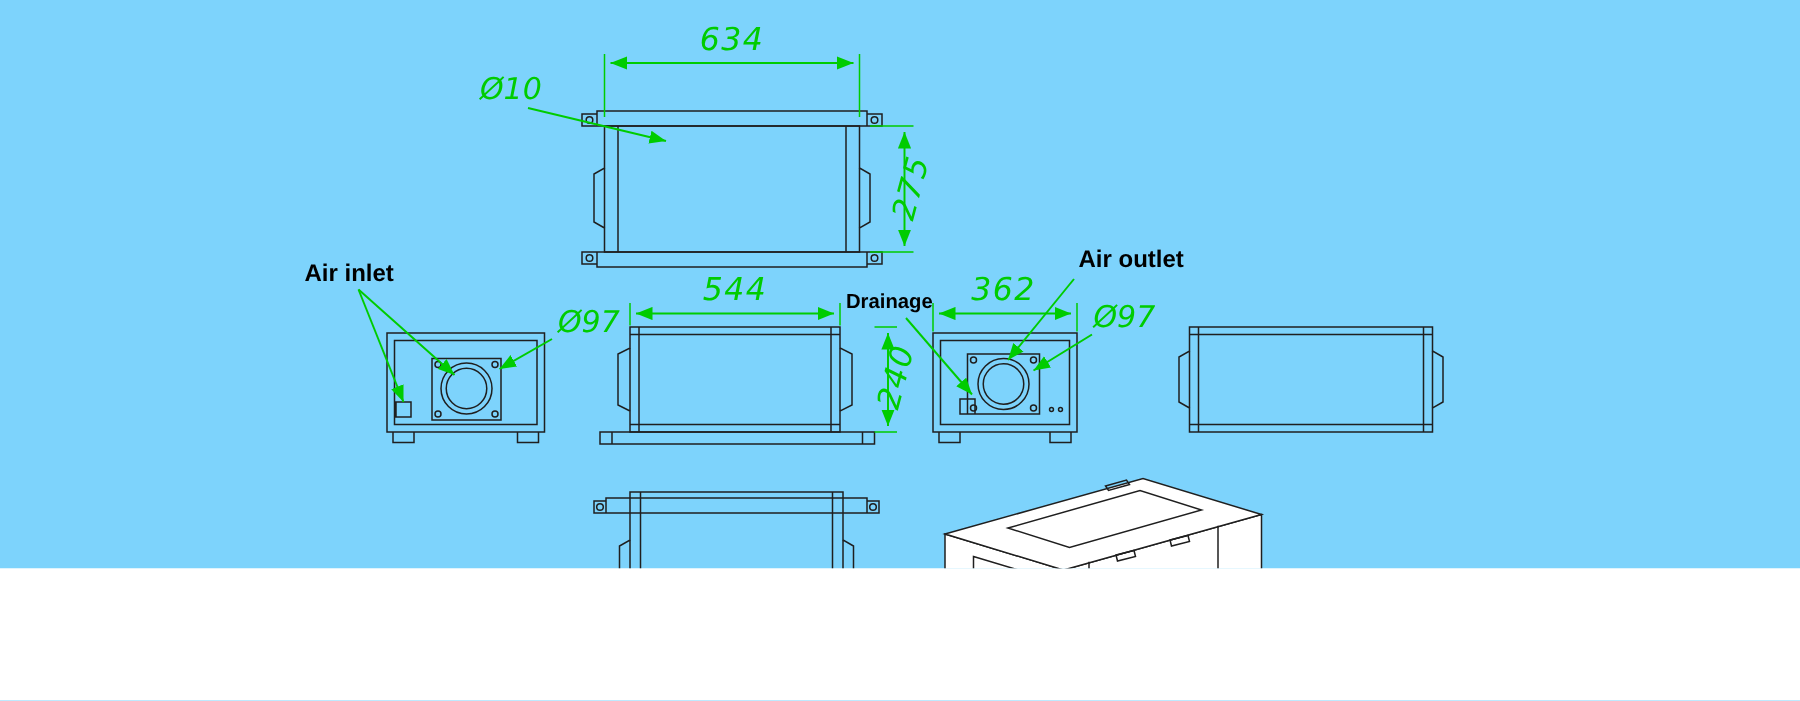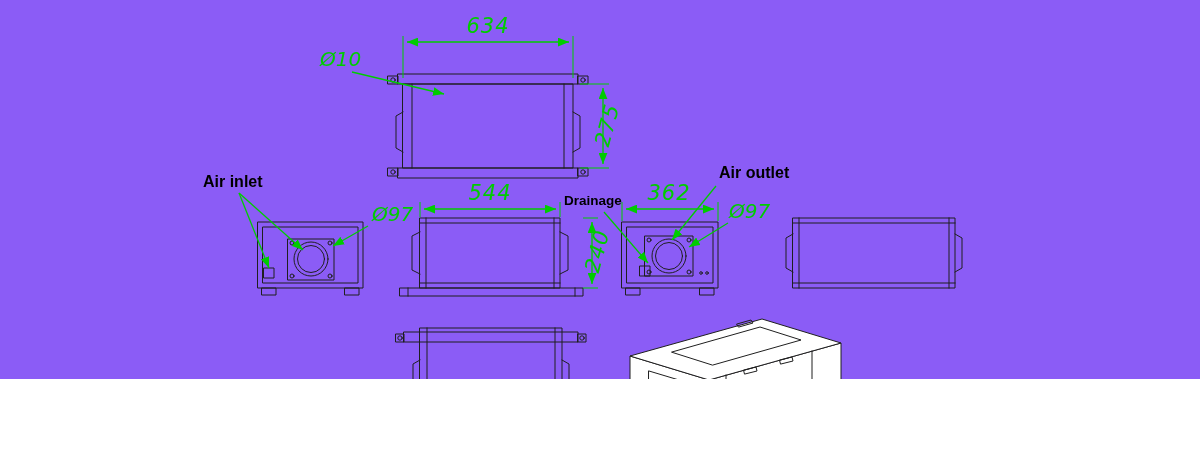--- a/index.html
+++ b/index.html
@@ -1,16 +1,16 @@
 <!DOCTYPE html>
 <html><head>
 <meta charset="utf-8">
 <style>
   html,body{margin:0;padding:0;background:#ffffff;}
-  .stage{position:relative;width:1200px;height:379px;background:#8b5cf6;overflow:hidden;
+  .stage{position:relative;width:1200px;height:379px;background:#7dd3fc;overflow:hidden;
          font-family:"Liberation Sans",sans-serif;}
   svg{display:block;}
   .lw{fill:none;stroke:#1f1f1f;stroke-width:1;stroke-linejoin:miter;stroke-linecap:square;}
   .lwf{fill:#ffffff;stroke:#1f1f1f;stroke-width:1;stroke-linejoin:miter;}
   .grn{fill:none;stroke:#00cc00;stroke-width:1.3;stroke-linecap:butt;}
   .grn-thin{fill:none;stroke:#00cc00;stroke-width:1;}
   .dim-text{fill:#00cc00;font-family:"DejaVu Sans",sans-serif;font-style:italic;
             font-size:21px;letter-spacing:1px;}
   .dia-text{fill:#00cc00;font-family:"DejaVu Sans",sans-serif;font-style:italic;font-size:20px;}
   .label-text{fill:#000000;font-family:"Liberation Sans",sans-serif;font-weight:bold;font-size:16px;}

